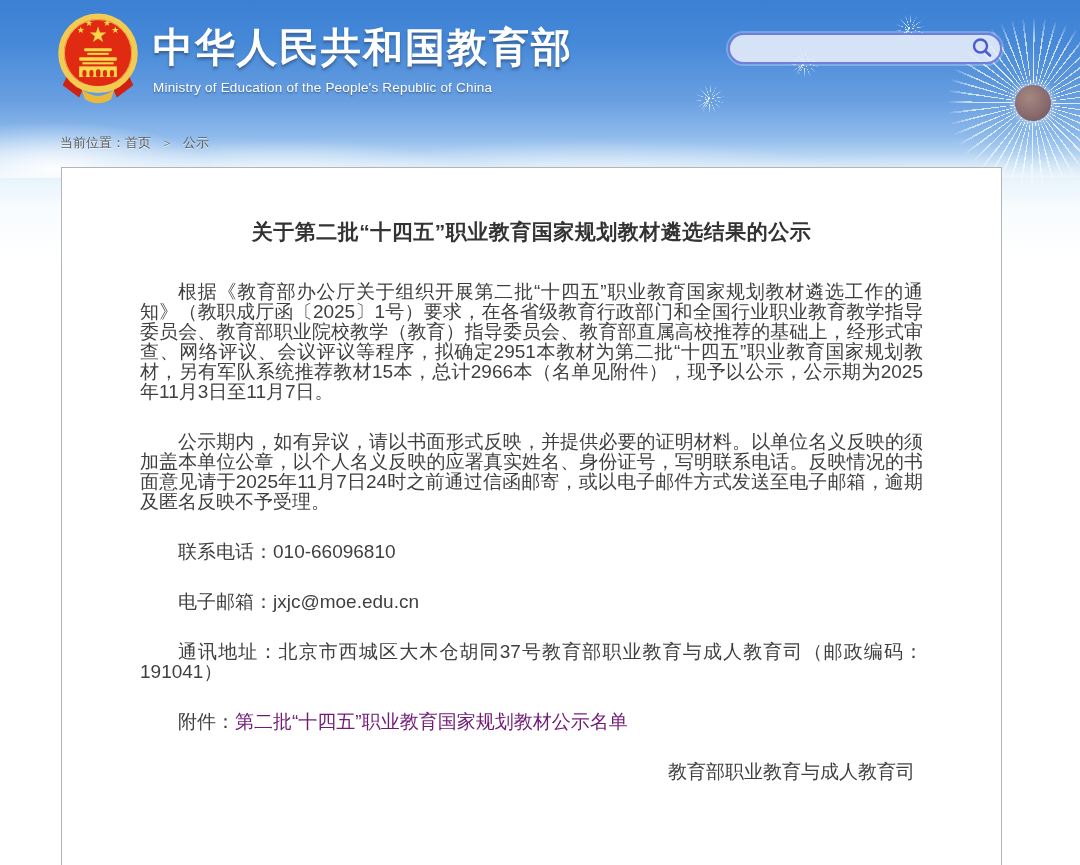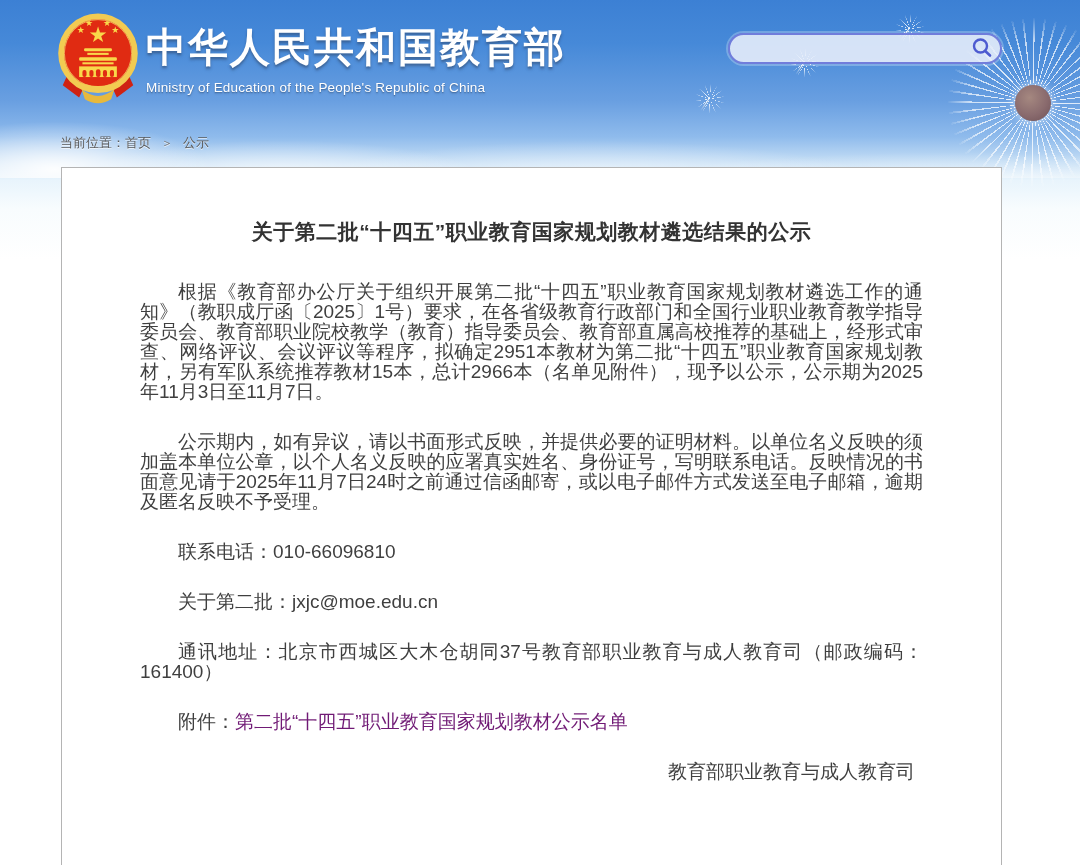--- a/index.html
+++ b/index.html
@@ -17,21 +17,21 @@
       radial-gradient(ellipse 230px 70px at 5% 92%,  rgba(255,255,255,.95), rgba(255,255,255,0) 68%),
       radial-gradient(ellipse 300px 60px at 26% 104%, rgba(255,255,255,.85), rgba(255,255,255,0) 70%),
       radial-gradient(ellipse 420px 70px at 55% 112%, rgba(255,255,255,.75), rgba(255,255,255,0) 72%),
       radial-gradient(ellipse 500px 60px at 88% 116%, rgba(255,255,255,.7),  rgba(255,255,255,0) 72%),
       radial-gradient(ellipse 150px 40px at 4% -40%,  rgba(255,255,255,.5),  rgba(255,255,255,0) 70%);
     pointer-events:none; }
 
   
   .brand { position:absolute; left:57px; top:10px; display:flex; }
   .emblem { width:82px; height:98px; }
-  .brand-text { margin-left:7px; padding-top:10px; }
+  .brand-text { margin-left:14px; padding-top:10px; }
   .site-title { font-size:40px; font-weight:bold; color:#ffffff; letter-spacing:2px;
                 text-shadow:0 2px 2px rgba(54,86,130,.55), 0 3px 3px rgba(54,86,130,.35); }
   .site-subtitle { margin-top:5px; font-size:13.5px; font-weight:normal; color:#ffffff;
                    letter-spacing:.2px;
                    text-shadow:0 1px 1px rgba(54,86,130,.6), 0 2px 2px rgba(54,86,130,.3); }
 
   
   .search { position:absolute; left:728px; top:33px; width:274px; height:31px; }
   .search input { width:100%; height:100%; border-radius:16px;
                   border:2px solid rgba(88,100,213,.8);
@@ -141,21 +141,21 @@
     </div>
   </div>
 
   <div class="panel">
     <h1 class="doc-title">关于第二批“十四五”职业教育国家规划教材遴选结果的公示</h1>
 
     <p>根据《教育部办公厅关于组织开展第二批“十四五”职业教育国家规划教材遴选工作的通知》（教职成厅函〔2025〕1号）要求，在各省级教育行政部门和全国行业职业教育教学指导委员会、教育部职业院校教学（教育）指导委员会、教育部直属高校推荐的基础上，经形式审查、网络评议、会议评议等程序，拟确定2951本教材为第二批“十四五”职业教育国家规划教材，另有军队系统推荐教材15本，总计2966本（名单见附件），现予以公示，公示期为2025年11月3日至11月7日。</p>
     <p>公示期内，如有异议，请以书面形式反映，并提供必要的证明材料。以单位名义反映的须加盖本单位公章，以个人名义反映的应署真实姓名、身份证号，写明联系电话。反映情况的书面意见请于2025年11月7日24时之前通过信函邮寄，或以电子邮件方式发送至电子邮箱，逾期及匿名反映不予受理。</p>
 
     <p>联系电话：010-66096810</p>
-    <p>关于第二批：jxjc@moe.edu.cn</p>
-    <p>通讯地址：北京市西城区大木仓胡同37号教育部职业教育与成人教育司（邮政编码：161400）</p>
+    <p>电子邮箱：jxjc@moe.edu.cn</p>
+    <p>通讯地址：北京市西城区大木仓胡同37号教育部职业教育与成人教育司（邮政编码：191041）</p>
 
     <p><span>附件：</span><a class="att-link">第二批“十四五”职业教育国家规划教材公示名单</a></p>
 
     <p class="signature">教育部职业教育与成人教育司</p>
   </div>
 
 </div>
 
 </body></html>

